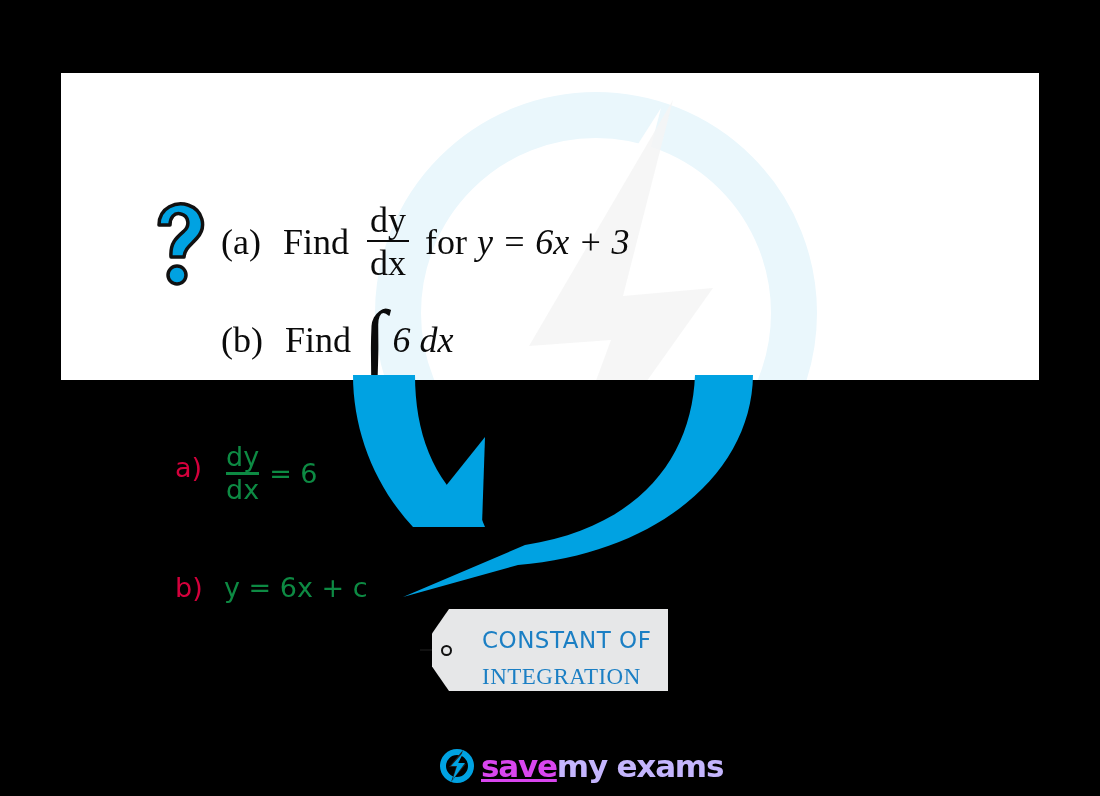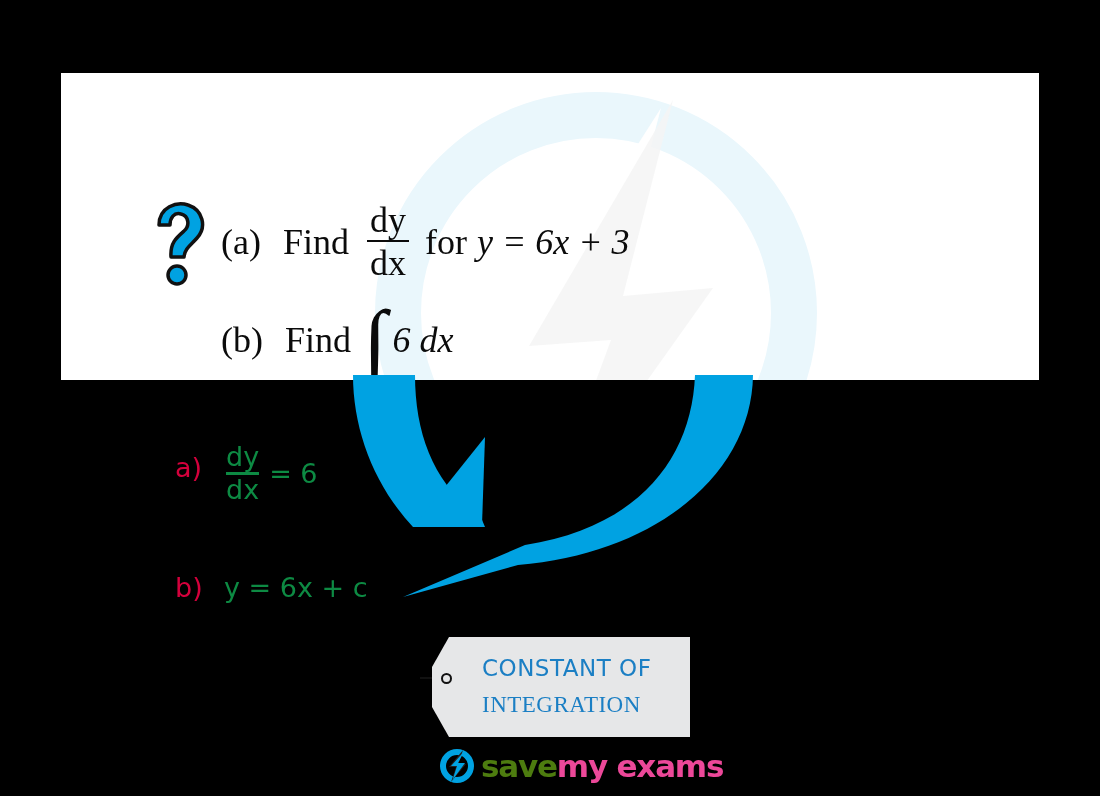--- a/index.html
+++ b/index.html
@@ -128,24 +128,23 @@
     width: 100%;
     height: 3px;
     background: #0D8A43;
     margin: 1px 0;
   }
 
   
   #tag {
     position: absolute;
     left: 432px;
-    top: 637px;
+    top: 609px;
     width: 236px;
-    height: 100px;
-    padding-left: 22px;
+    height: 82px;
   }
   #tag-shape {
     position: absolute;
     inset: 0;
     background: #E6E7E8;
     clip-path: polygon(17px 0, 100% 0, 100% 100%, 17px 100%, 0 70%, 0 30%);
   }
   #tag-text {
     position: absolute;
     left: 50px;
@@ -189,22 +188,22 @@
     align-items: center;
   }
   #logo-mark { width: 40px; height: 40px; margin-right: 4px; }
   #logo-word {
     font-family: "DejaVu Sans", sans-serif;
     font-size: 31px;
     font-weight: bold;
     letter-spacing: -1.2px;
     line-height: 1;
   }
-  #logo-save { color: #4d7c0f; }
-  #logo-myexams { color: #ec4899; }
+  #logo-save { color: #d946ef; text-decoration: underline; }
+  #logo-myexams { color: #c4b5fd; }
 </style>
 </head>
 <body>
 
 <div id="page">
 
   <div id="question-card">
 
     <svg id="watermark" viewBox="0 0 470 470">
       <circle cx="235" cy="235" r="198" fill="none" stroke="#EAF7FC" stroke-width="46"></circle>

